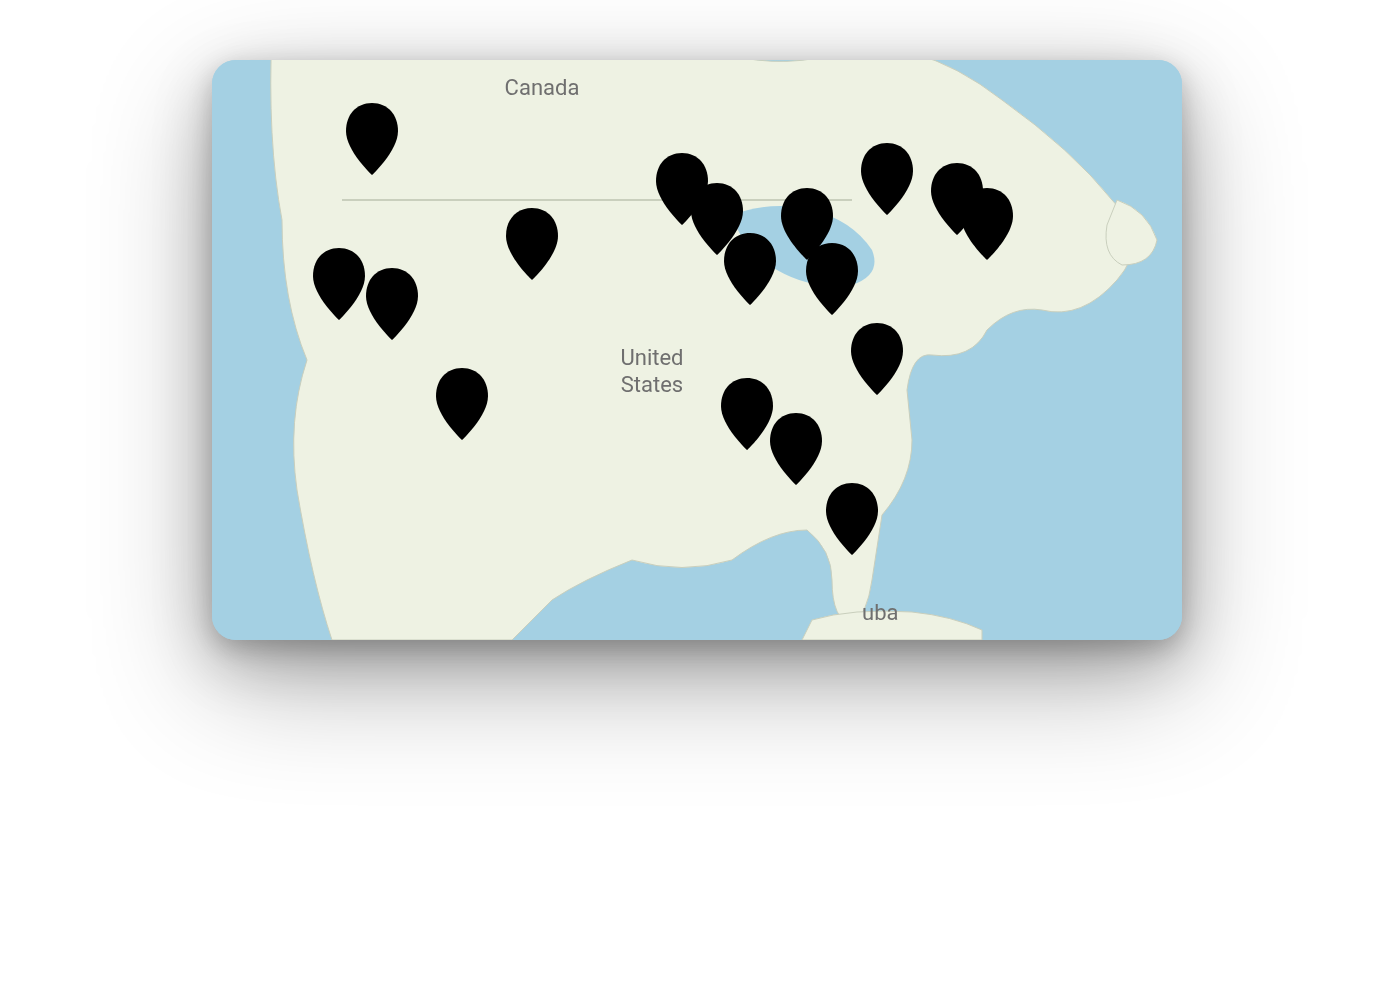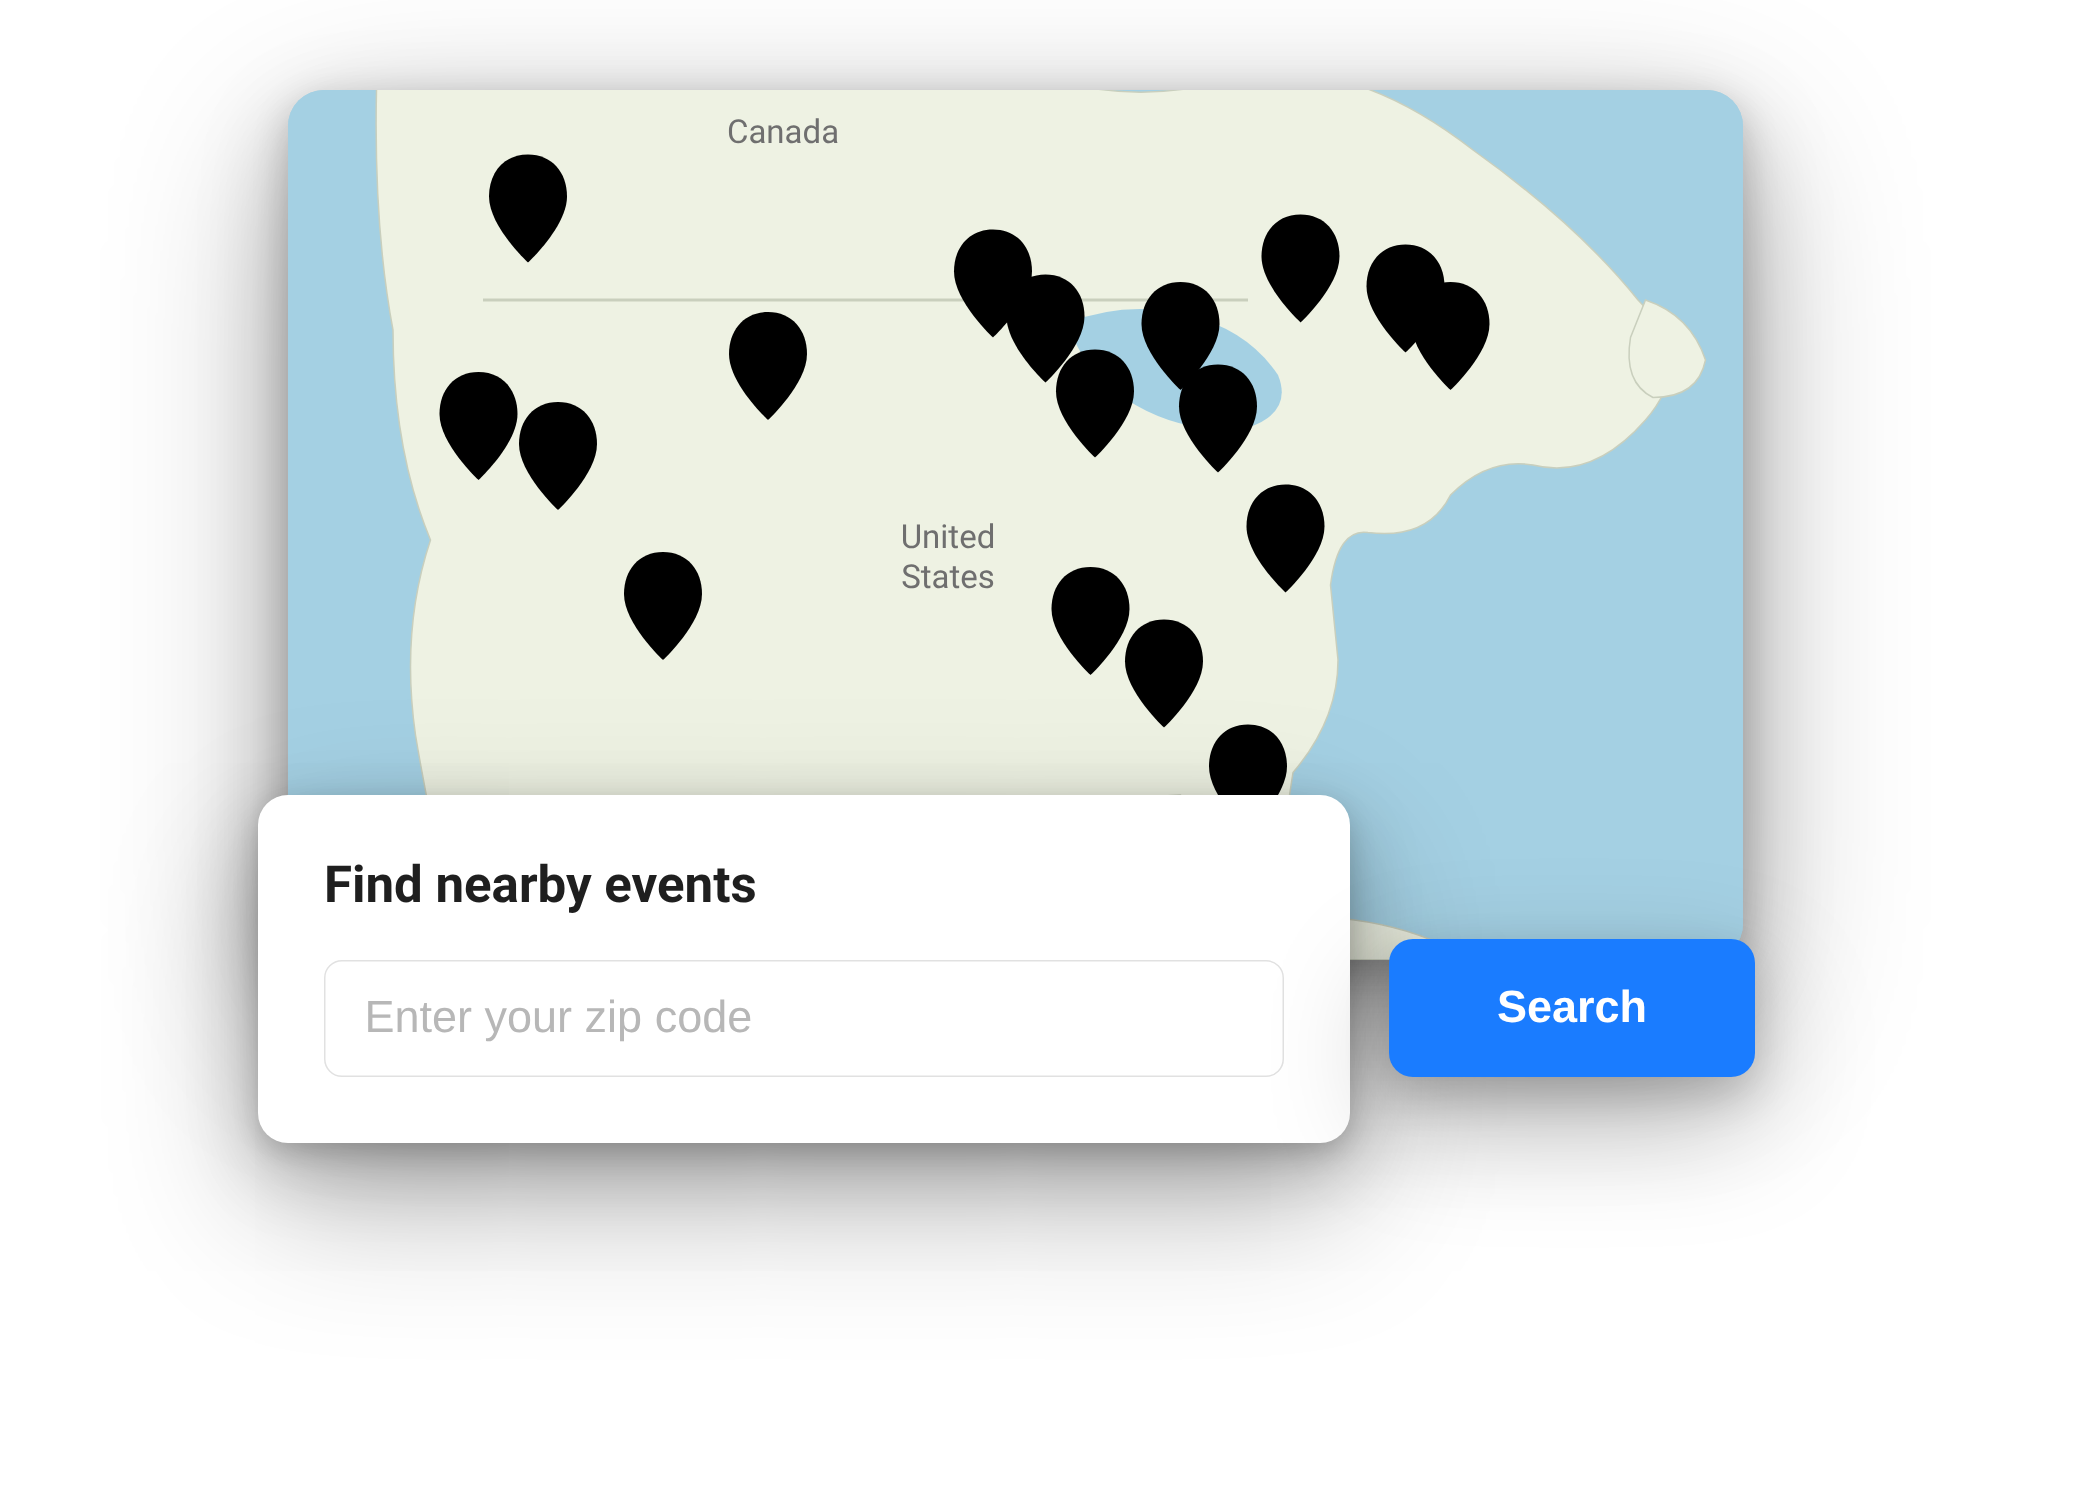--- a/index.html
+++ b/index.html
@@ -8,21 +8,21 @@
     --pin:#5d8cad;
     --pin-dot:#ffffff;
     --label:#6f6f6f;
     --ink:#1f1f1f;
     --muted:#b7b7b7;
     --blue:#1a7cff;
   }
   html,body{margin:0;padding:0;width:1400px;height:1000px;background:#ffffff;font-family:-apple-system,BlinkMacSystemFont,"Segoe UI",Roboto,Helvetica,Arial,sans-serif;}
   .stage{
     position:absolute;
-    left:192px; top:60px;
+    left:212px; top:60px;
     width:970px;
   }
   .map-card{
     position:relative;
     width:970px; height:580px;
     border-radius:24px;
     overflow:hidden;
     box-shadow: 0 40px 120px rgba(0,0,0,0.30),
                 0 20px 60px  rgba(0,0,0,0.22),
                 0 8px  24px  rgba(0,0,0,0.18);
@@ -207,21 +207,14 @@
           <g transform="translate(584,353)" class="pin">
             <use href="#pin-shape"></use>
           </g>
           <g transform="translate(640,423)" class="pin">
             <use href="#pin-shape"></use>
           </g>
         </g>
     </svg>
   </div>
 
-  <div class="search-panel" style="top:470px;">
-    <div class="search-card">
-      <h2 class="search-title">Find nearby events</h2>
-      <input class="zip-input" type="text" placeholder="Enter your zip code" style="">
-    </div>
-    <button class="search-button">Search</button>
-  </div>
 
 </div>
 
 </body></html>

